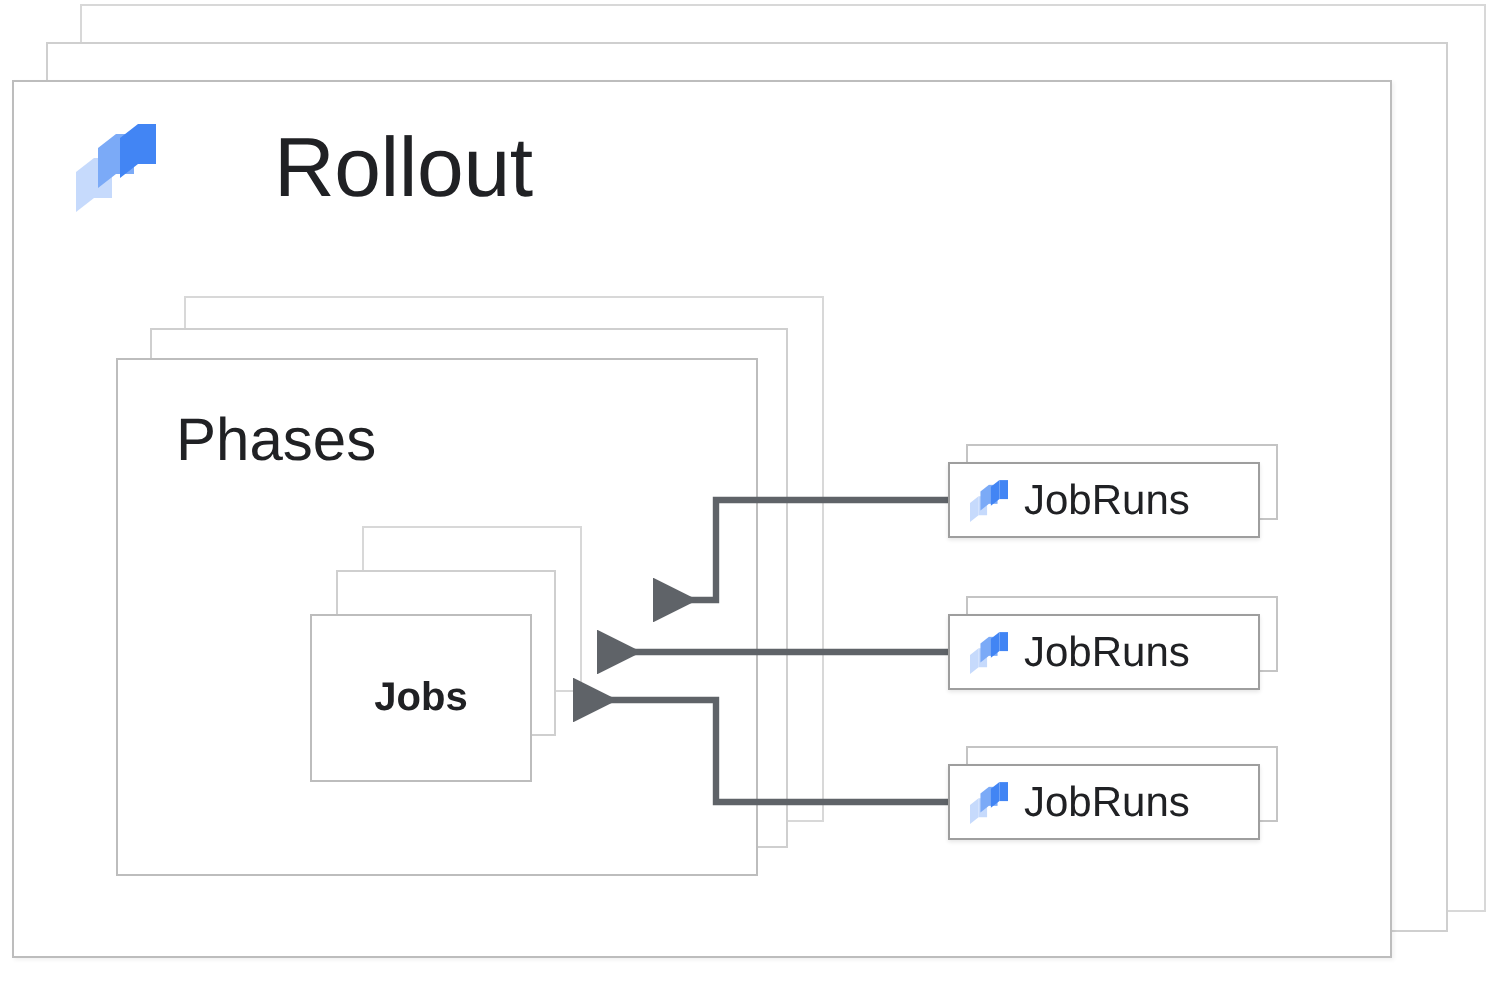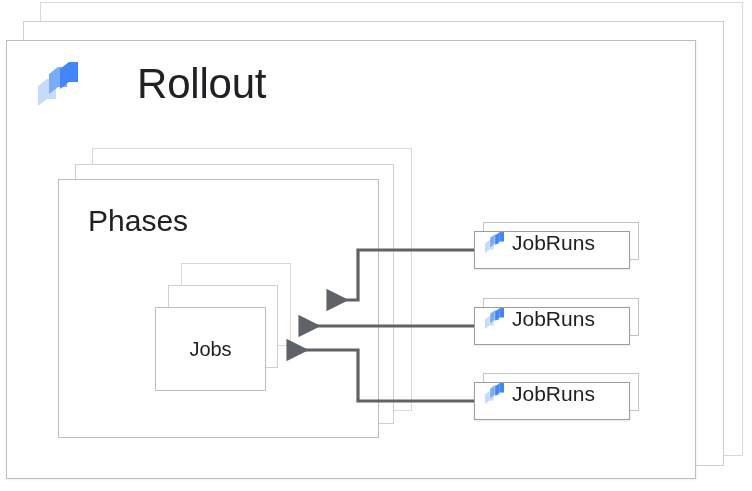--- a/index.html
+++ b/index.html
@@ -87,41 +87,41 @@
     position: absolute;
     left: 155px;
     top: 307px;
     width: 111px;
     height: 84px;
     display: flex;
     align-items: center;
     justify-content: center;
     font-size: 20px;
     color: #202124;
-    font-weight: 400;
+    font-weight: 700;
   }
 
   
   .jobrun-ghost {
     position: absolute;
     width: 156px;
     height: 38px;
     background: #ffffff;
     border: 1px solid #c4c4c4;
     box-sizing: border-box;
   }
   .jobrun-card {
     position: absolute;
     width: 156px;
     height: 38px;
     background: #ffffff;
     border: 1px solid #9e9e9e;
     box-sizing: border-box;
     display: flex;
-    align-items: flex-start;
+    align-items: center;
     gap: 8px;
     padding-left: 10px;
     box-shadow: 0 1px 2px rgba(0,0,0,0.10);
   }
   .jobrun-label {
     font-size: 21px;
     line-height: 1;
     color: #202124;
     font-weight: 400;
   }

